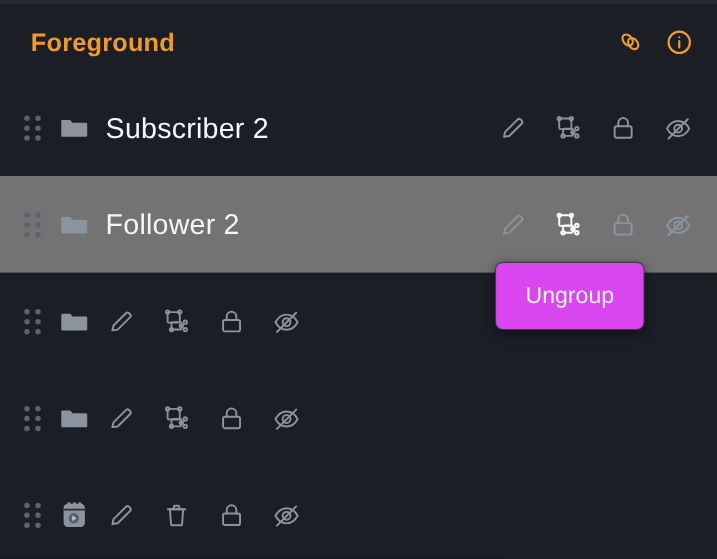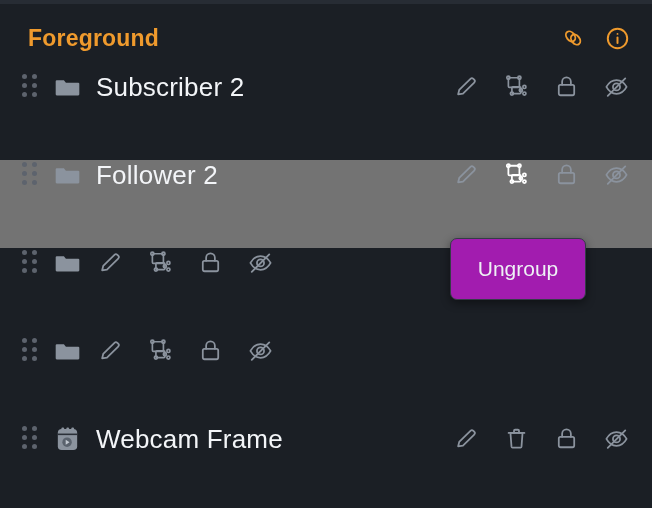--- a/index.html
+++ b/index.html
@@ -68,21 +68,21 @@
   .rows {
     position: absolute;
     top: 72px;
     left: 0;
     width: 652px;
   }
   .row {
     position: relative;
     height: 88px;
     display: flex;
-    align-items: flex-start;
+    align-items: center;
     padding: 0 22px 0 20px;
     box-sizing: border-box;
     background: #1b1f25;
   }
   .row.selected {
     background: #737373;
   }
 
   .drag-handle {
     width: 18px;
@@ -141,21 +141,21 @@
   .act svg { display: block; }
   .act.hovered svg { stroke: #ffffff; }
 
   
   .tooltip {
     position: absolute;
     left: 450px;
     top: 238px;
     width: 136px;
     height: 62px;
-    background: #a21caf;
+    background: #d946ef;
     border: 1px solid #343c47;
     border-radius: 7px;
     display: flex;
     align-items: center;
     justify-content: center;
     color: #eef1f5;
     font-size: 21px;
     box-shadow: 0 3px 10px rgba(0,0,0,0.45);
     box-sizing: border-box;
     z-index: 50;
@@ -396,21 +396,20 @@
         <svg width="27" height="27" viewBox="0 0 24 24">
           <rect x="3.4" y="2.6" width="17.2" height="18.8" rx="3.4" fill="#8b939e"></rect>
           <rect x="6.6" y="1.4" width="2.4" height="4.2" rx="0.9" fill="#8b939e"></rect>
           <rect x="11" y="1.4" width="2.4" height="4.2" rx="0.9" fill="#8b939e"></rect>
           <rect x="15.4" y="1.4" width="2.4" height="4.2" rx="0.9" fill="#8b939e"></rect>
           <line x1="3.4" y1="7.4" x2="20.6" y2="7.4" stroke="#2b3038" stroke-width="1.4"></line>
           <circle cx="11.6" cy="14.4" r="4.2" fill="#5a626d"></circle>
           <path d="M10.4 12.2l3.4 2.2-3.4 2.2z" fill="#c3c9d1"></path>
         </svg>
       </div>
-      <div class="row-label">Webcam Frame</div>
       <div class="row-actions">
         <div class="act">
           <svg width="25" height="25" viewBox="0 0 24 24" fill="none" stroke="#8b939e" stroke-width="1.7" stroke-linecap="round" stroke-linejoin="round">
               <path d="M4 19.5l1-4.2L15.8 4.6a2 2 0 0 1 2.8 0l.8.8a2 2 0 0 1 0 2.8L8.6 18.9 4 19.5z"></path>
             </svg>
         </div>
         <div class="act">
           <svg width="25" height="25" viewBox="0 0 24 24" fill="none" stroke="#8b939e" stroke-width="1.7" stroke-linecap="round" stroke-linejoin="round">
               <path d="M6.2 6.6h11.6l-1 13.2a1 1 0 0 1-1 .9H8.2a1 1 0 0 1-1-.9z"></path>
               <line x1="4.4" y1="6.6" x2="19.6" y2="6.6"></line>

